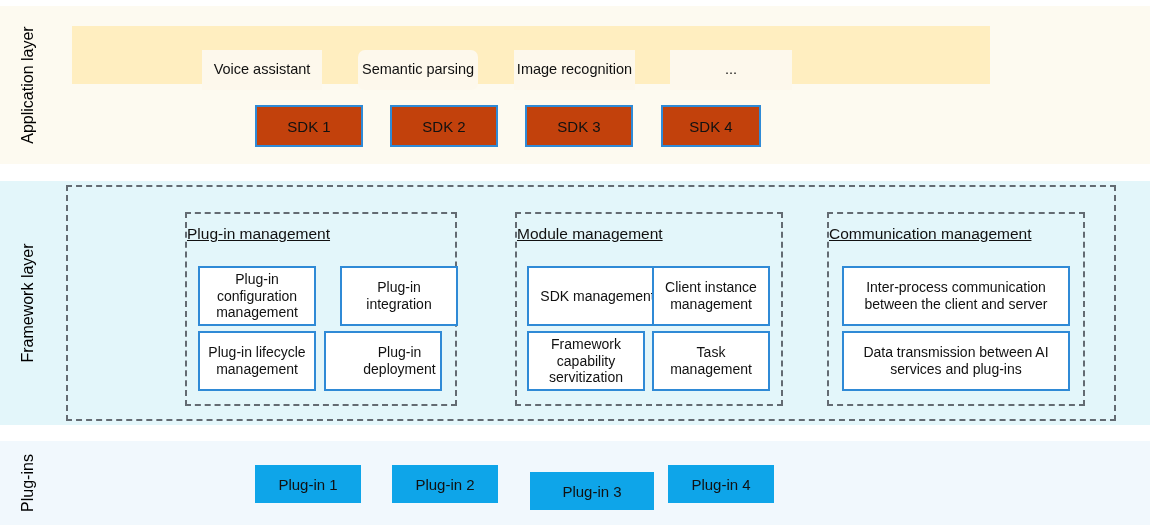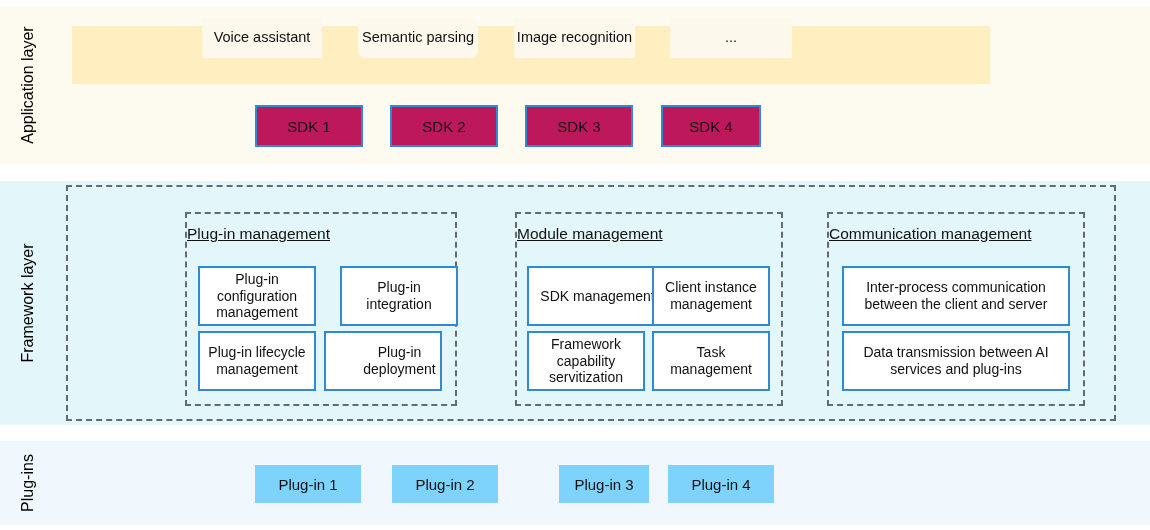--- a/index.html
+++ b/index.html
@@ -67,41 +67,41 @@
   .app-band {
     position: absolute;
     left: 72px;
     top: 26px;
     width: 918px;
     height: 58px;
     background: #ffeec0;
   }
   .app-item {
     position: absolute;
-    top: 18px;
+    top: 50px;
     height: 40px;
     background: #fdf8ec;
     display: flex;
     align-items: center;
     justify-content: center;
     text-align: center;
     font-size: 14.5px;
     line-height: 1.22;
     color: #111111;
   }
   .app-item-0 { left: 202px; width: 120px; }
   .app-item-1 { left: 358px; width: 120px; border-radius: 7px; }
   .app-item-2 { left: 514px; width: 121px; }
   .app-item-3 { left: 670px; width: 122px; }
 
   .sdk-box {
     position: absolute;
     top: 105px;
     height: 42px;
-    background: #be185d;
+    background: #c2410c;
     border: 2px solid #2f8ad6;
     box-sizing: border-box;
     display: flex;
     align-items: center;
     justify-content: center;
     font-size: 15px;
     color: #111111;
   }
   .sdk-box-0 { left: 255px; width: 108px; }
   .sdk-box-1 { left: 390px; width: 108px; }
@@ -178,30 +178,30 @@
 
   
   .cell-cm-0 { left: 842px; top: 266px; width: 228px; height: 60px; }
   .cell-cm-1 { left: 842px; top: 331px; width: 228px; height: 60px; }
 
   
   .plugin-box {
     position: absolute;
     top: 465px;
     height: 38px;
-    background: #7dd3fc;
+    background: #0ea5e9;
     display: flex;
     align-items: center;
     justify-content: center;
     font-size: 15px;
     color: #111111;
   }
   .plugin-box-0 { left: 255px; width: 106px; }
   .plugin-box-1 { left: 392px; width: 106px; }
-  .plugin-box-2 { left: 559px; width: 90px; }
+  .plugin-box-2 { left: 530px; width: 124px; margin-top: 7px; }
   .plugin-box-3 { left: 668px; width: 106px; }
 </style>
 </head>
 <body>
 
 <div id="diagram">
 
   <div class="layer layer-application"></div>
 
   <div class="side-label side-label-application">

